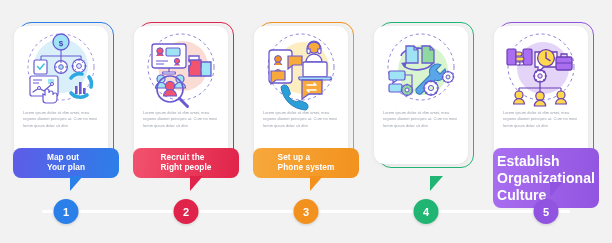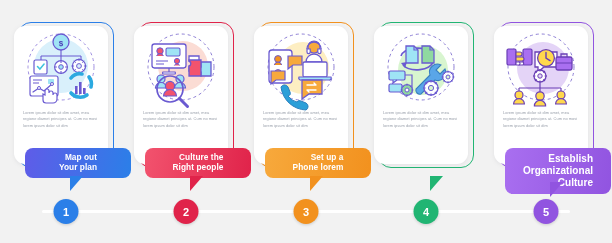--- a/index.html
+++ b/index.html
@@ -86,30 +86,29 @@
     position:absolute;
     left:0;top:0;
     width:106px;
     min-height:30px;
     border-radius:8px;
     background:linear-gradient(100deg,var(--accent2) 0%,var(--accent) 100%);
     color:#ffffff;
     font-size:8.3px;
     font-weight:bold;
     line-height:1.2;
-    text-align:right;
+    text-align:left;
     display:flex;
     align-items:center;
     justify-content:center;
     padding:5px 4px;
     box-sizing:border-box;
     letter-spacing:.05px;
-    margin-left:12px;
-  }
-  .banner.tall{min-height:36px;font-size:10px;}
+  }
+  .banner.tall{min-height:36px;font-size:14px;}
   .banner-tail{
     position:absolute;
     left:57px;
     top:28px;
     width:0;height:0;
     border-left:13px solid var(--accent);
     border-bottom:15px solid transparent;
     border-top:0 solid transparent;
   }
   .banner.tall + .banner-tail{top:34px;}
@@ -212,21 +211,21 @@
               <path d="M24.5 66 a6.5 6.5 0 0 1 13 0 z" fill="#f2536e"></path>
             </g>
             <circle cx="31" cy="59" r="13" fill="none" stroke="#6a5ad1" stroke-width="1.7"></circle>
             <path d="M40.5 68.5 l8 8" stroke="#6a5ad1" stroke-width="3" stroke-linecap="round"></path>
           </svg>
         </div>
         <div class="card-text">Lorem ipsum dolor sit dim amet, mea regione diamet principes at. Cum no movi lorem ipsum dolor sit dim</div>
       </div>
       <div class="banner-wrap">
         <div class="banner">
-          <span style="white-space:pre-line">Culture the
+          <span style="white-space:pre-line">Recruit the
 Right people</span>
         </div>
         <div class="banner-tail"></div>
       </div>
       <div class="badge">2</div>
     </div>
 
     <div class="step" style="--accent:#f2911e;--accent2:#f7a93c;">
       <div class="card-outline"></div>
       <div class="card-inner">
@@ -250,21 +249,21 @@
             <path d="M43 50 h20 v14 h-13 l-7 5 z" fill="#f7a93c" stroke="#6a5ad1" stroke-width="1.3"></path>
             <path d="M48 55 h9 l-2 -2 M57 60 h-9 l2 2" stroke="#fff" stroke-width="1.4" fill="none" stroke-linecap="round" stroke-linejoin="round"></path>
             <path d="M22 57 a4 4 0 0 1 7 0 l2 5 a3 3 0 0 1 -2 4 a14 14 0 0 0 9 6 a3 3 0 0 1 4 -1 l5 2 a4 4 0 0 1 0 7 a26 26 0 0 1 -25 -23 z" fill="#2b9fd8" stroke="#2b7fbe" stroke-width="1"></path>
           </svg>
         </div>
         <div class="card-text">Lorem ipsum dolor sit dim amet, mea regione diamet principes at. Cum no movi lorem ipsum dolor sit dim</div>
       </div>
       <div class="banner-wrap">
         <div class="banner">
           <span style="white-space:pre-line">Set up a
-Phone lorem</span>
+Phone system</span>
         </div>
         <div class="banner-tail"></div>
       </div>
       <div class="badge">3</div>
     </div>
 
     <div class="step" style="--accent:#21b573;--accent2:#3fcd8c;">
       <div class="card-outline"></div>
       <div class="card-inner">
         <div class="illo">

